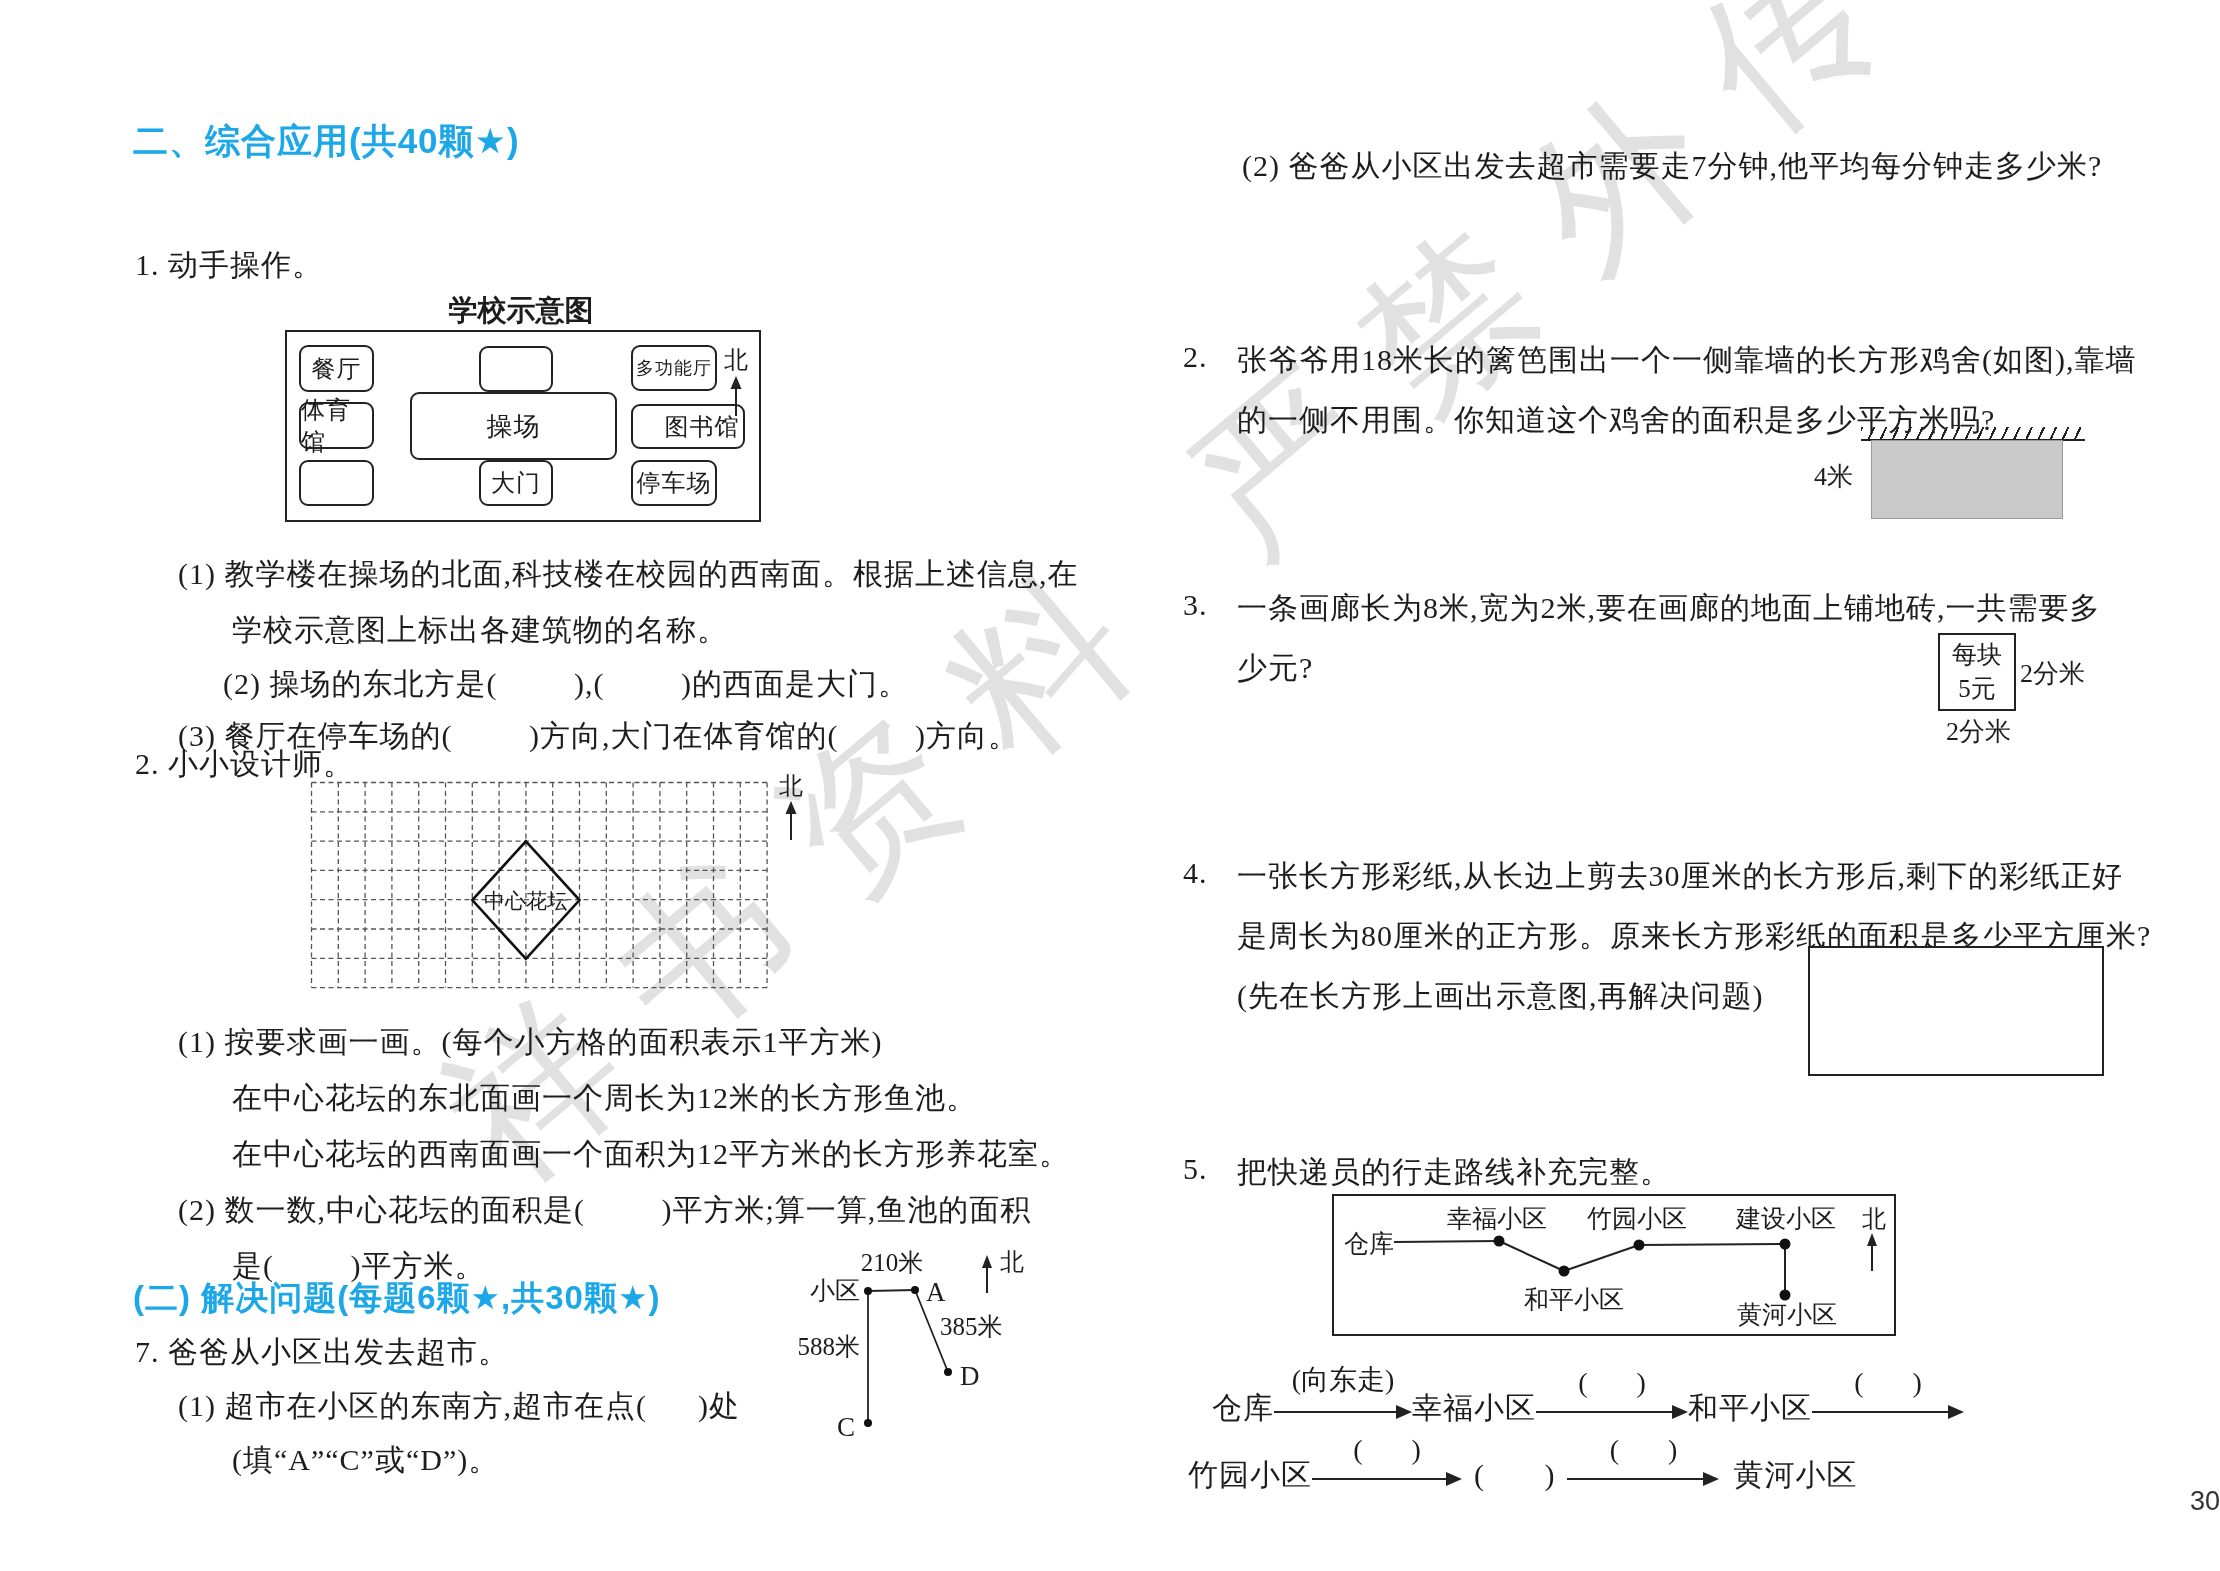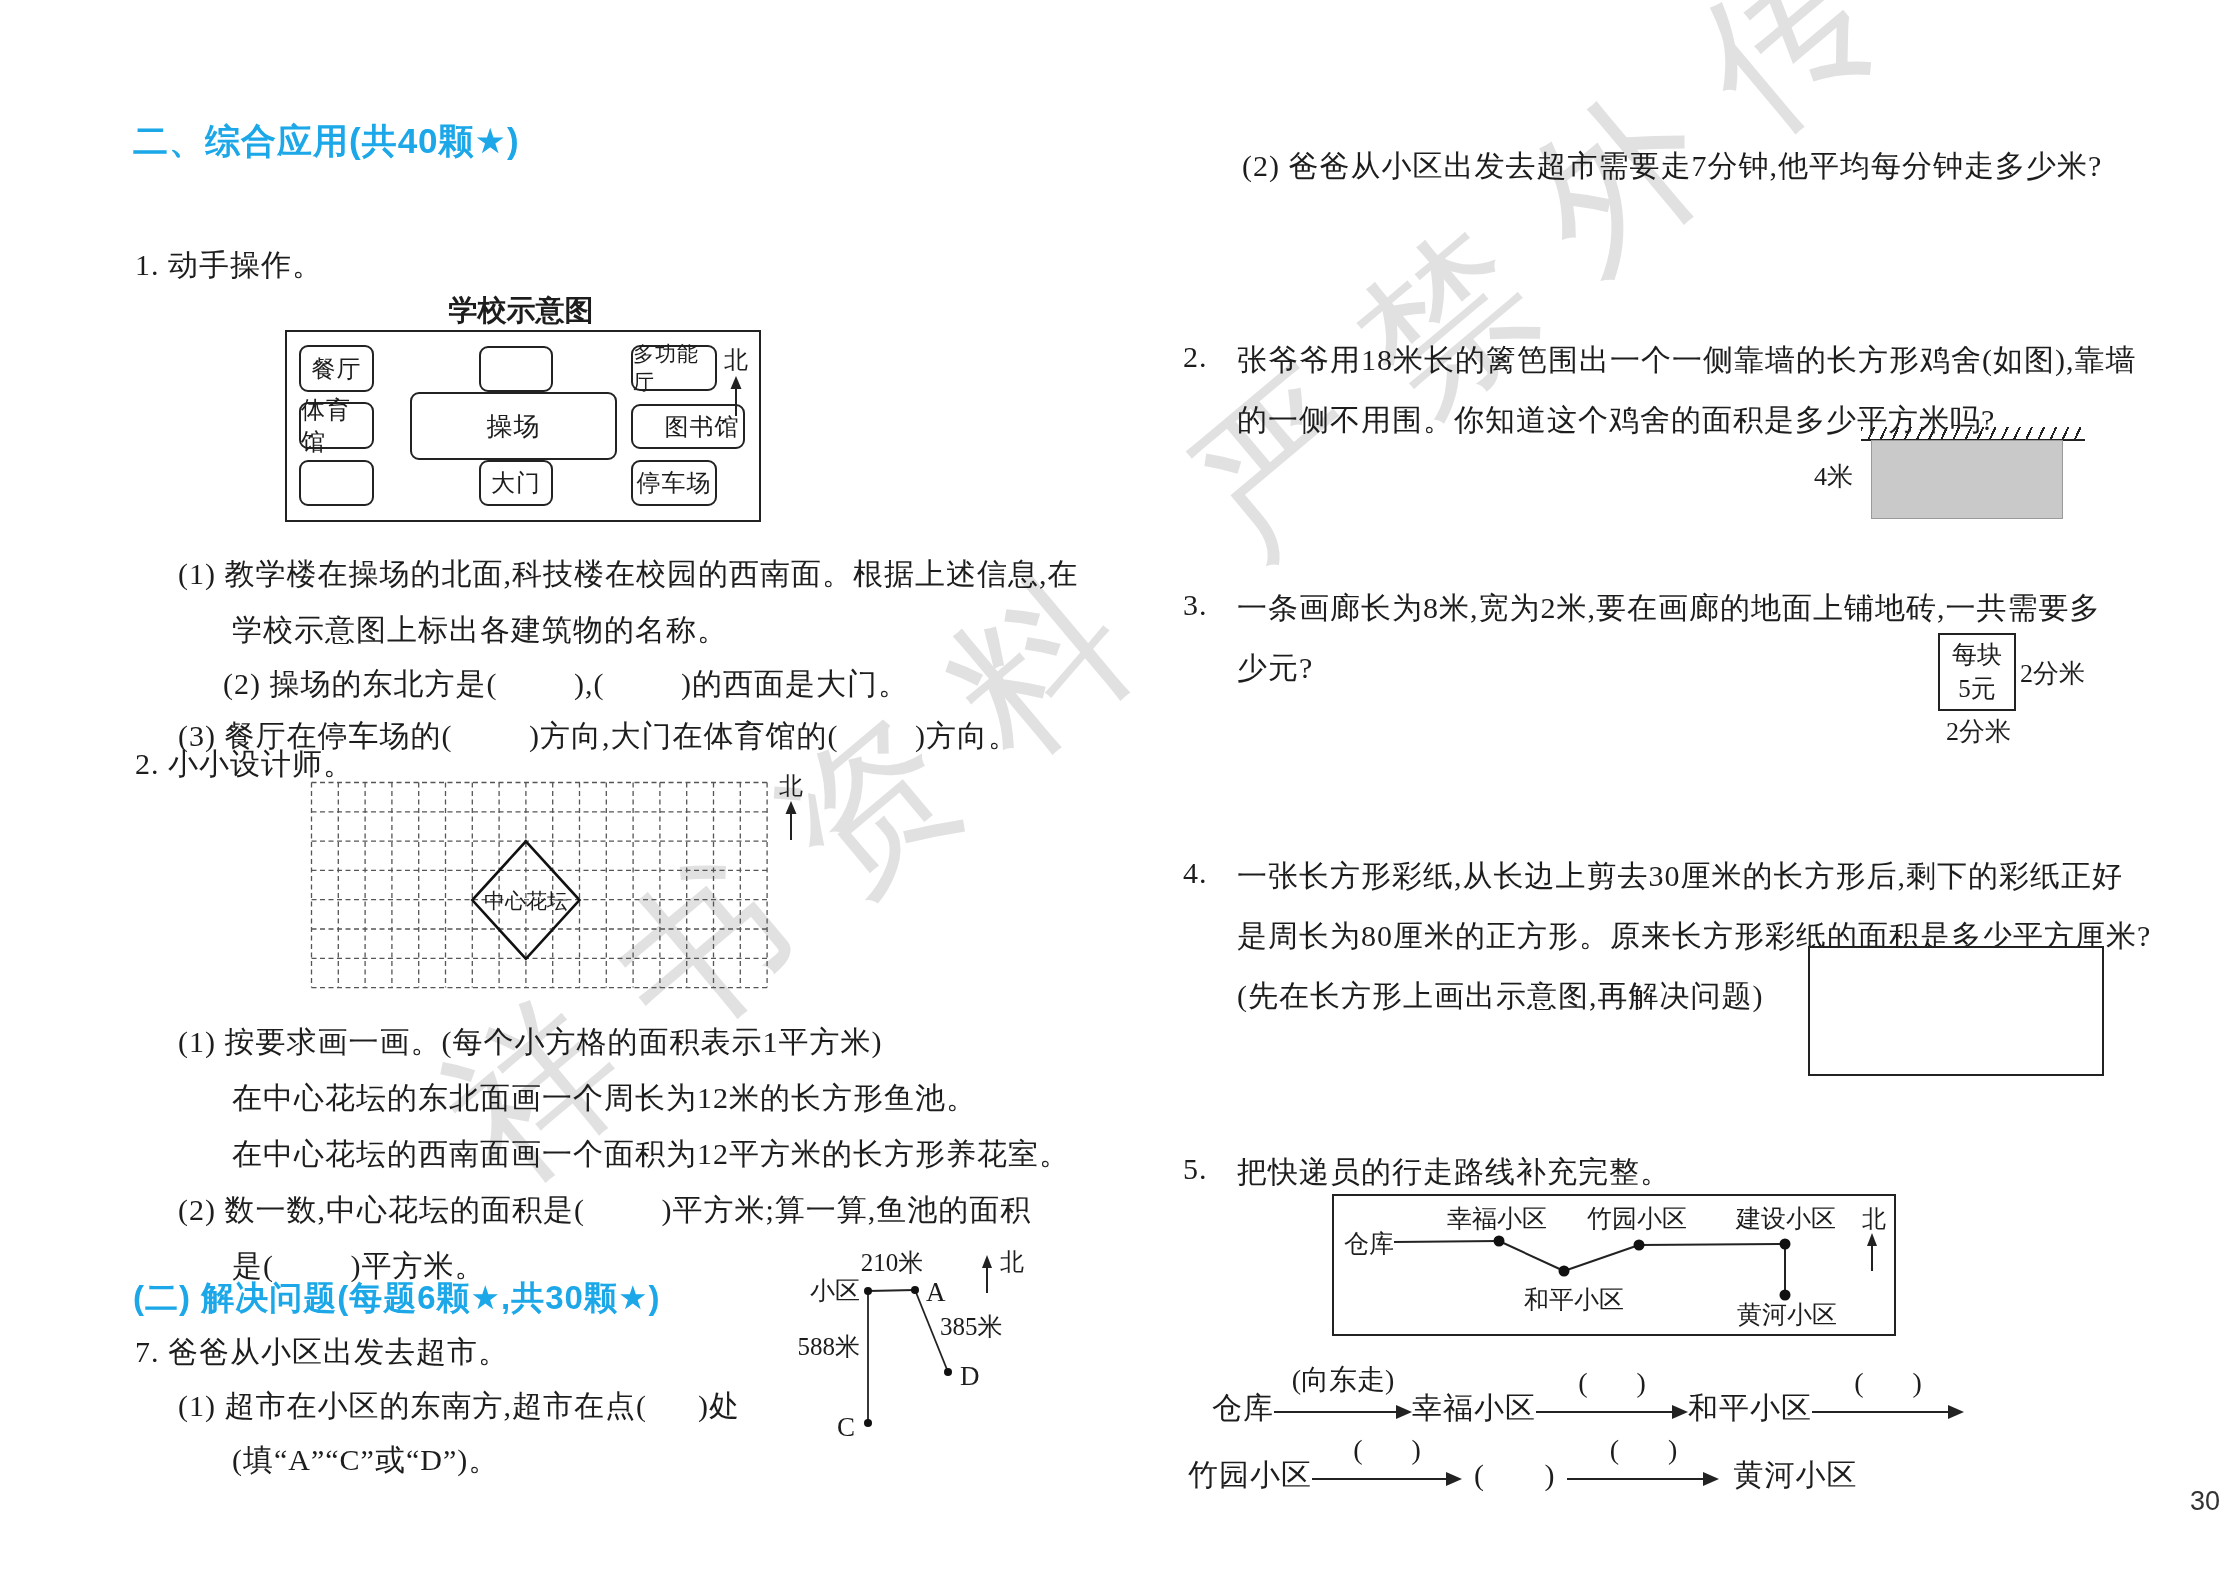--- a/index.html
+++ b/index.html
@@ -43,21 +43,21 @@
 
   <div class="watermark">祥书资料 严禁外传</div>
 
   <div class="abs h-blue" style="left:133px;top:118px;">二、综合应用(共40颗★)</div>
   <div class="abs num-title" style="left:135px;top:245px;">1. 动手操作。</div>
 
   <div class="abs map-title" style="left:285px;top:291px;width:472px;text-align:center;">学校示意图</div>
   <div class="outer-rect" style="left:285px;top:330px;width:472px;height:188px;">
     <div class="box" style="left:12px;top:13px;width:71px;height:43px;">餐厅</div>
     <div class="box" style="left:192px;top:14px;width:70px;height:42px;"></div>
-    <div class="box" style="left:344px;top:13px;width:82px;height:42px;font-size:21px;">多功能厅</div>
+    <div class="box" style="left:344px;top:13px;width:82px;height:42px;font-size:18px;">多功能厅</div>
     <div class="box" style="left:12px;top:70px;width:71px;height:43px;">体育馆</div>
     <div class="box" style="left:123px;top:60px;width:203px;height:64px;font-size:26px;font-family:Liberation Mono, monospace;">操场</div>
     <div class="box" style="left:344px;top:72px;width:82px;height:41px;padding-left:28px;">图书馆</div>
     <div class="box" style="left:12px;top:128px;width:71px;height:42px;"></div>
     <div class="box" style="left:192px;top:128px;width:70px;height:42px;">大门</div>
     <div class="box" style="left:344px;top:128px;width:82px;height:42px;">停车场</div>
     <div class="abs dlabel" style="left:437px;top:12px;font-size:24px;">北</div>
     <svg class="abs" style="left:438px;top:42px;" width="22" height="44">
       <line x1="11" y1="42" x2="11" y2="10" stroke="#222" stroke-width="2"></line>
       <polygon points="11,2 5.5,15 16.5,15" fill="#222"></polygon>

